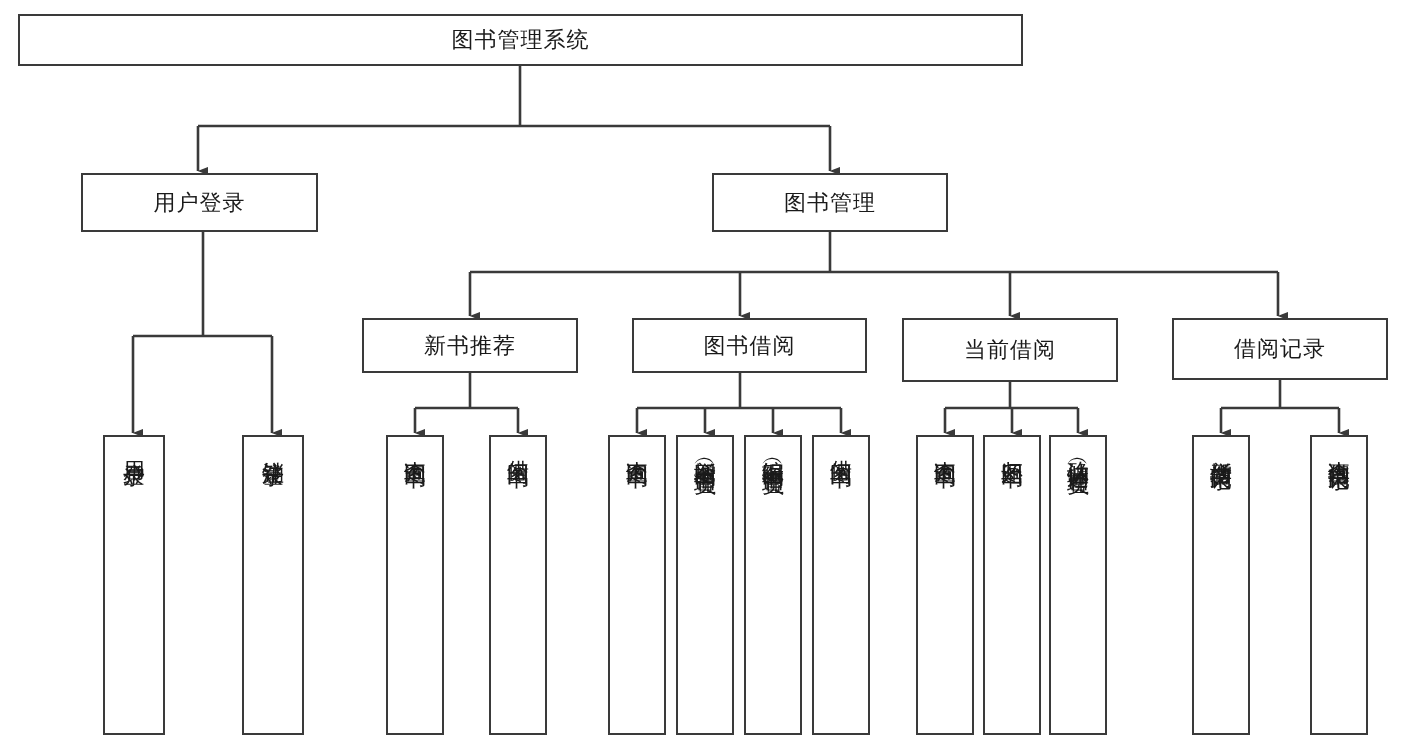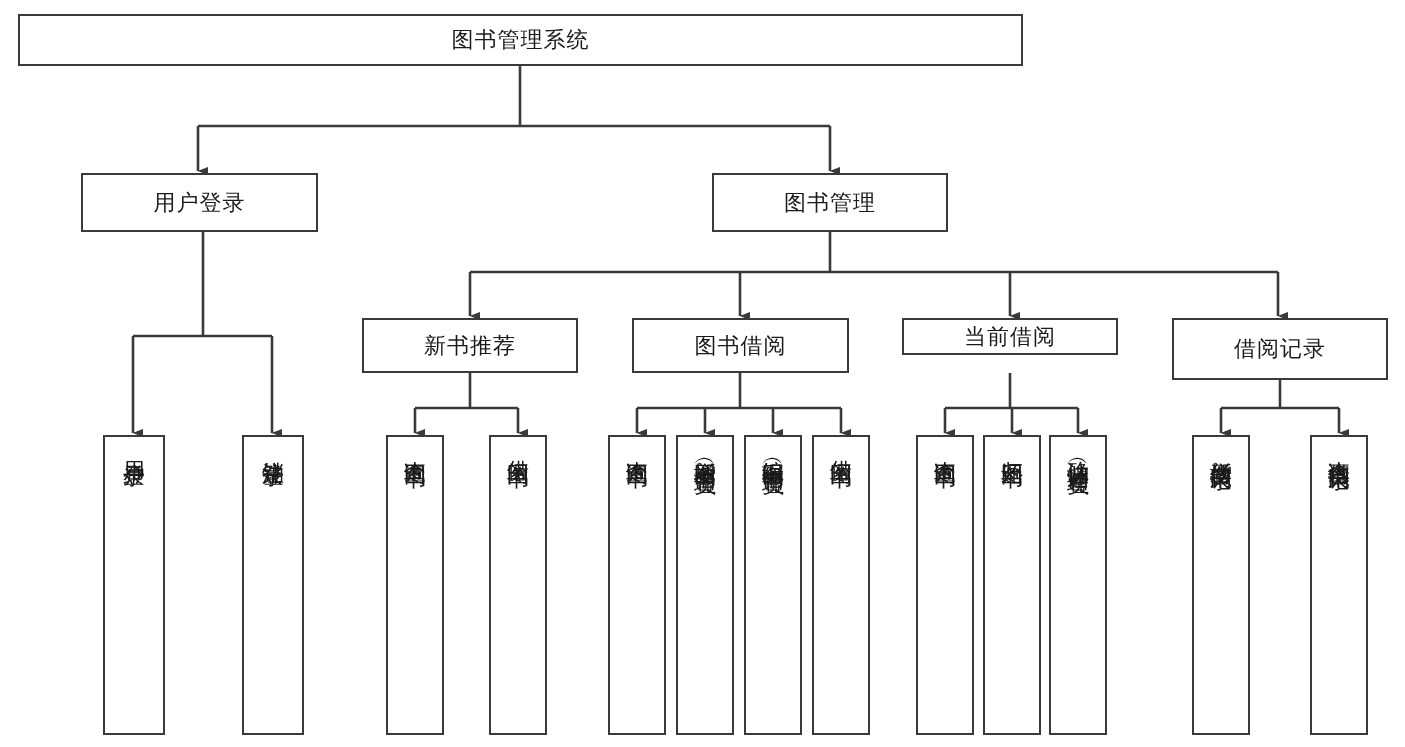--- a/index.html
+++ b/index.html
@@ -120,24 +120,24 @@
   <div class="node horiz" style="left: 81px; top: 173px; width: 237px; height: 59px;">
     <span class="node-label">用户登录</span>
   </div>
   <div class="node horiz" style="left: 712px; top: 173px; width: 236px; height: 59px;">
     <span class="node-label">图书管理</span>
   </div>
 
   <div class="node horiz" style="left: 362px; top: 318px; width: 216px; height: 55px;">
     <span class="node-label">新书推荐</span>
   </div>
-  <div class="node horiz" style="left: 632px; top: 318px; width: 217px; height: 55px;">
+  <div class="node horiz" style="left: 632px; top: 318px; width: 235px; height: 55px;">
     <span class="node-label">图书借阅</span>
   </div>
-  <div class="node horiz" style="left: 902px; top: 318px; width: 216px; height: 37px;">
+  <div class="node horiz" style="left: 902px; top: 318px; width: 216px; height: 64px;">
     <span class="node-label">当前借阅</span>
   </div>
   <div class="node horiz" style="left: 1172px; top: 318px; width: 216px; height: 62px;">
     <span class="node-label">借阅记录</span>
   </div>
 
   <div class="node vert" style="left: 103px; top: 435px; width: 62px; height: 300px;">
     <span class="node-label">用户登录</span>
   </div>
   <div class="node vert" style="left: 242px; top: 435px; width: 62px; height: 300px;">

